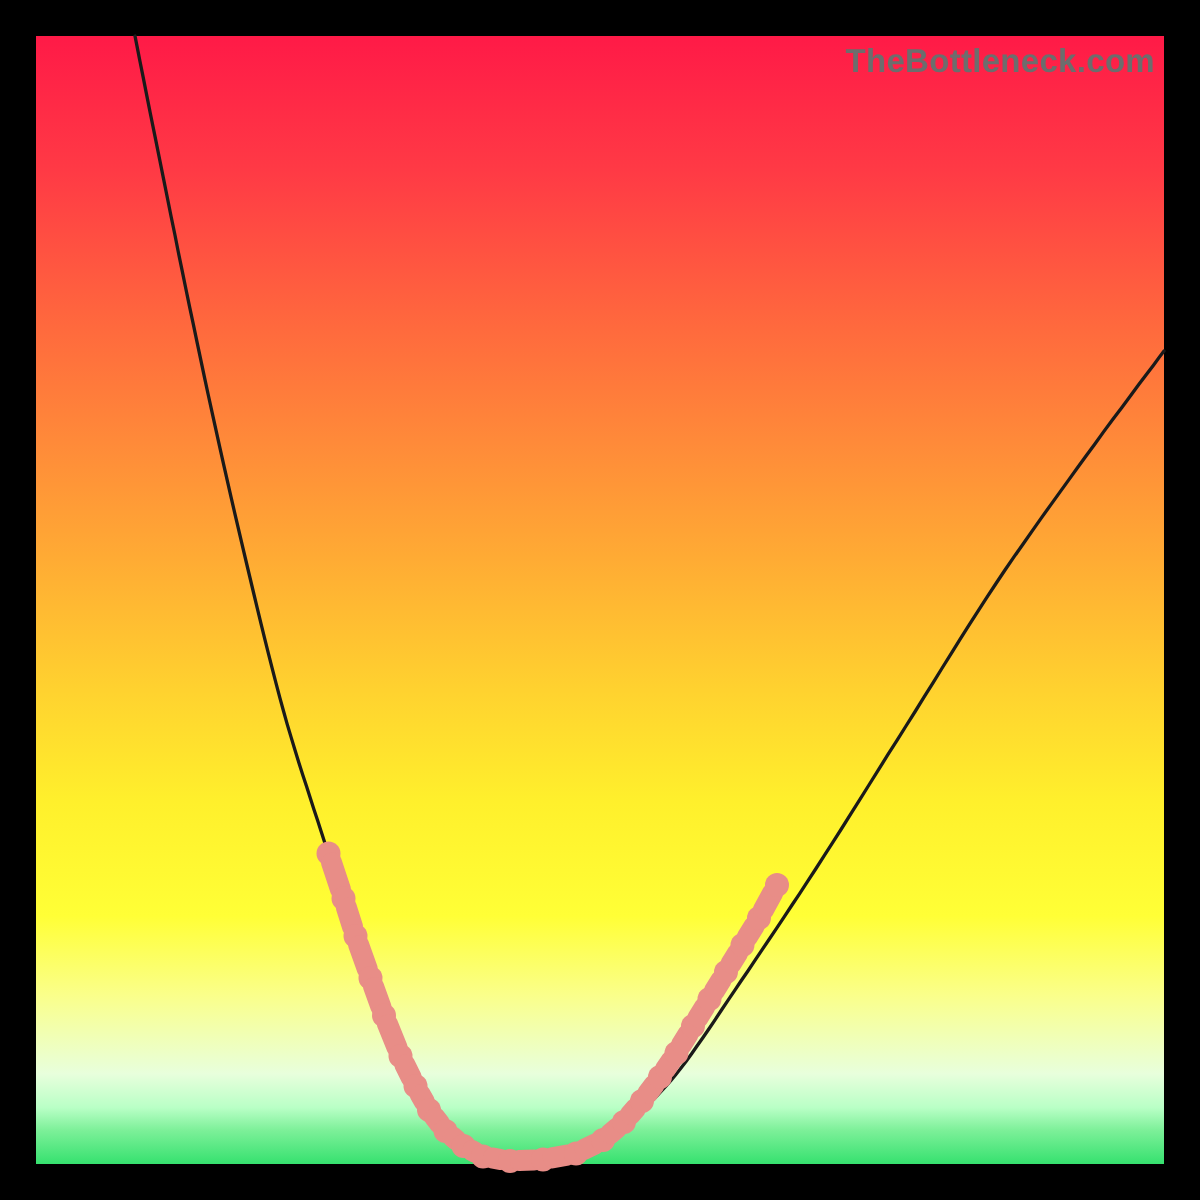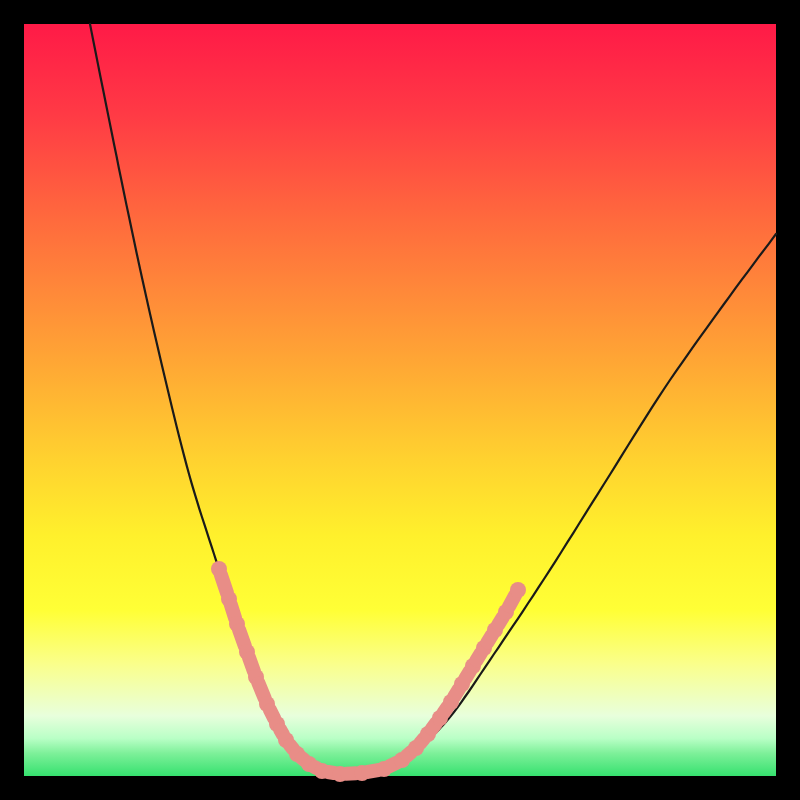--- a/index.html
+++ b/index.html
@@ -62,20 +62,21 @@
   .curve g.dots rect {
     fill: #e88d87;
     rx: 6;
     ry: 6;
   }
 </style>
 </head>
 <body>
 
 <div class="frame">
+  <div class="watermark">TheBottleneck.com</div>
 
   <svg class="curve" viewBox="0 0 752 752">
     <path class="main" d="M 66 0 L 67.4 7.1 L 69.2 16.3 L 71.4 27.2 L 73.8 39.4 L 76.4 52.5 L 79.2 66.2 L 82.0 80.2 L 84.8 94.1 L 87.5 107.5 L 90.0 120.0 L 92.5 132.0 L 94.9 144.2 L 97.4 156.3 L 99.9 168.5 L 102.4 180.6 L 105.0 192.7 L 107.5 204.7 L 110.0 216.6 L 112.5 228.4 L 115.0 240.0 L 117.5 251.4 L 120.0 262.8 L 122.5 274.1 L 125.0 285.2 L 127.5 296.3 L 130.0 307.2 L 132.5 318.1 L 135.0 328.8 L 137.5 339.4 L 140.0 350.0 L 142.5 360.5 L 145.0 371.0 L 147.5 381.4 L 150.0 391.7 L 152.5 401.9 L 155.0 411.9 L 157.5 421.8 L 160.0 431.4 L 162.5 440.9 L 165.0 450.0 L 167.5 458.9 L 170.1 467.6 L 172.7 476.1 L 175.2 484.4 L 177.8 492.5 L 180.4 500.4 L 182.9 508.1 L 185.3 515.6 L 187.7 522.9 L 190.0 530.0 L 192.2 536.9 L 194.4 543.6 L 196.5 550.1 L 198.6 556.4 L 200.6 562.5 L 202.6 568.4 L 204.5 574.1 L 206.4 579.6 L 208.2 584.9 L 210.0 590.0 L 211.7 594.8 L 213.3 599.4 L 214.9 603.6 L 216.4 607.7 L 217.8 611.6 L 219.2 615.3 L 220.7 619.0 L 222.1 622.6 L 223.5 626.3 L 225.0 630.0 L 226.5 633.7 L 228.0 637.4 L 229.5 641.0 L 231.0 644.6 L 232.5 648.1 L 234.0 651.6 L 235.5 655.0 L 237.0 658.4 L 238.5 661.7 L 240.0 665.0 L 241.5 668.2 L 243.0 671.4 L 244.6 674.6 L 246.1 677.7 L 247.6 680.8 L 249.1 683.7 L 250.6 686.7 L 252.1 689.5 L 253.6 692.3 L 255.0 695.0 L 256.4 697.6 L 257.7 700.2 L 259.1 702.7 L 260.4 705.1 L 261.7 707.4 L 263.0 709.7 L 264.2 711.9 L 265.5 714.0 L 266.7 716.1 L 268.0 718.0 L 269.2 719.9 L 270.5 721.6 L 271.7 723.3 L 272.9 724.9 L 274.1 726.4 L 275.2 727.8 L 276.4 729.2 L 277.6 730.5 L 278.8 731.8 L 280.0 733.0 L 281.2 734.2 L 282.4 735.2 L 283.6 736.2 L 284.8 737.2 L 285.9 738.1 L 287.1 738.9 L 288.3 739.7 L 289.5 740.5 L 290.8 741.2 L 292.0 742.0 L 293.3 742.7 L 294.5 743.5 L 295.8 744.1 L 297.0 744.8 L 298.3 745.4 L 299.6 746.0 L 300.9 746.6 L 302.3 747.1 L 303.6 747.6 L 305.0 748.0 L 306.4 748.4 L 307.7 748.7 L 309.0 749.0 L 310.4 749.3 L 311.8 749.5 L 313.2 749.7 L 314.7 749.8 L 316.3 749.9 L 318.1 750.0 L 320.0 750.0 L 322.1 750.0 L 324.3 750.0 L 326.6 749.9 L 329.0 749.8 L 331.6 749.6 L 334.2 749.4 L 336.8 749.2 L 339.5 748.8 L 342.3 748.5 L 345.0 748.0 L 347.8 747.5 L 350.8 747.0 L 353.8 746.4 L 356.9 745.8 L 360.0 745.1 L 363.1 744.4 L 366.2 743.5 L 369.2 742.5 L 372.2 741.3 L 375.0 740.0 L 377.7 738.5 L 380.2 737.0 L 382.7 735.3 L 385.1 733.4 L 387.5 731.5 L 389.9 729.4 L 392.3 727.3 L 394.8 725.0 L 397.3 722.5 L 400.0 720.0 L 402.8 717.4 L 405.5 714.8 L 408.3 712.1 L 411.2 709.3 L 414.1 706.4 L 417.0 703.2 L 420.1 699.9 L 423.3 696.3 L 426.6 692.3 L 430.0 688.0 L 433.6 683.3 L 437.2 678.3 L 440.9 673.0 L 444.8 667.5 L 448.8 661.7 L 452.8 655.7 L 456.9 649.5 L 461.2 643.1 L 465.6 636.6 L 470.0 630.0 L 474.6 623.3 L 479.2 616.4 L 483.9 609.4 L 488.8 602.2 L 493.8 594.8 L 498.8 587.3 L 503.9 579.5 L 509.2 571.6 L 514.5 563.4 L 520.0 555.0 L 525.6 546.3 L 531.4 537.3 L 537.3 528.0 L 543.3 518.4 L 549.4 508.8 L 555.5 499.0 L 561.7 489.1 L 567.8 479.3 L 574.0 469.6 L 580.0 460.0 L 586.0 450.5 L 592.0 440.8 L 598.0 431.2 L 604.0 421.5 L 610.0 411.9 L 616.0 402.3 L 622.0 392.8 L 628.0 383.4 L 634.0 374.1 L 640.0 365.0 L 646.0 356.0 L 652.1 347.1 L 658.3 338.3 L 664.4 329.6 L 670.5 320.9 L 676.6 312.4 L 682.6 304.1 L 688.5 295.9 L 694.3 287.8 L 700.0 280.0 L 705.8 272.1 L 711.7 263.9 L 717.8 255.7 L 723.9 247.6 L 729.8 239.7 L 735.3 232.2 L 740.5 225.4 L 745.1 219.3 L 748.9 214.1 L 752.0 210.0"></path>
     <g class="dots">
         <circle cx="195" cy="545" r="8"></circle>
         <rect x="195" y="538" width="31.622776601683793" height="14" transform="rotate(71.56505117707799 195 545)"></rect>
         <circle cx="205" cy="575" r="8"></circle>
         <rect x="205" y="568" width="26.248809496813376" height="14" transform="rotate(72.25532837494306 205 575)"></rect>
         <circle cx="213" cy="600" r="8"></circle>
         <rect x="213" y="593" width="29.732137494637012" height="14" transform="rotate(70.3461759419467 213 600)"></rect>

